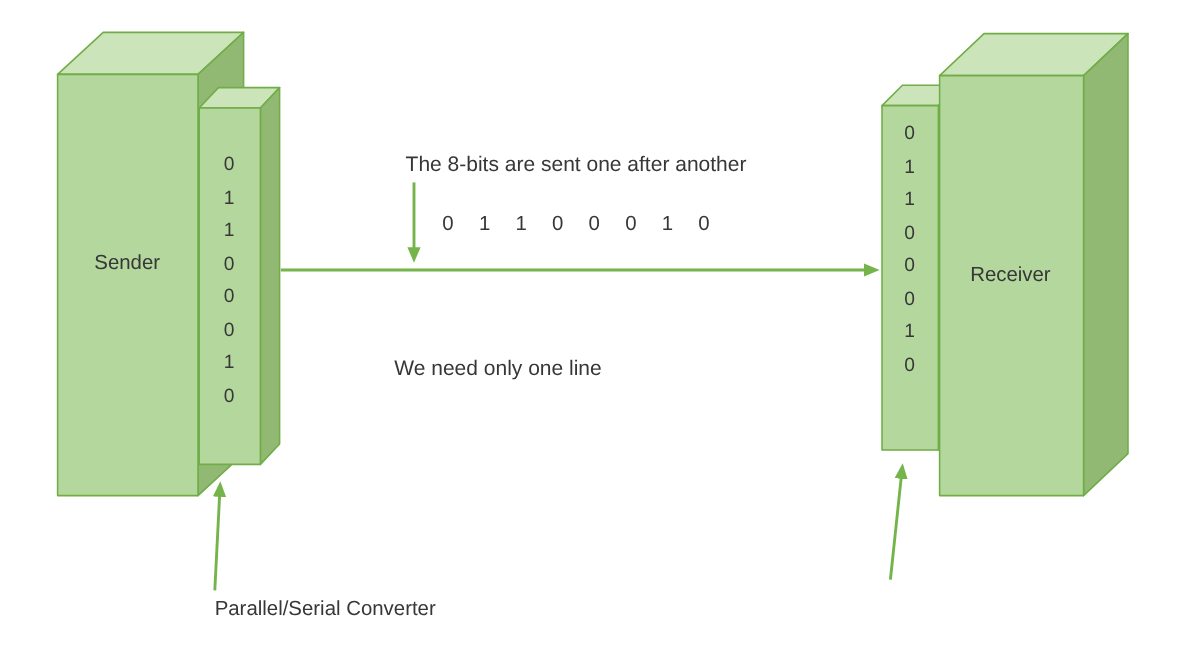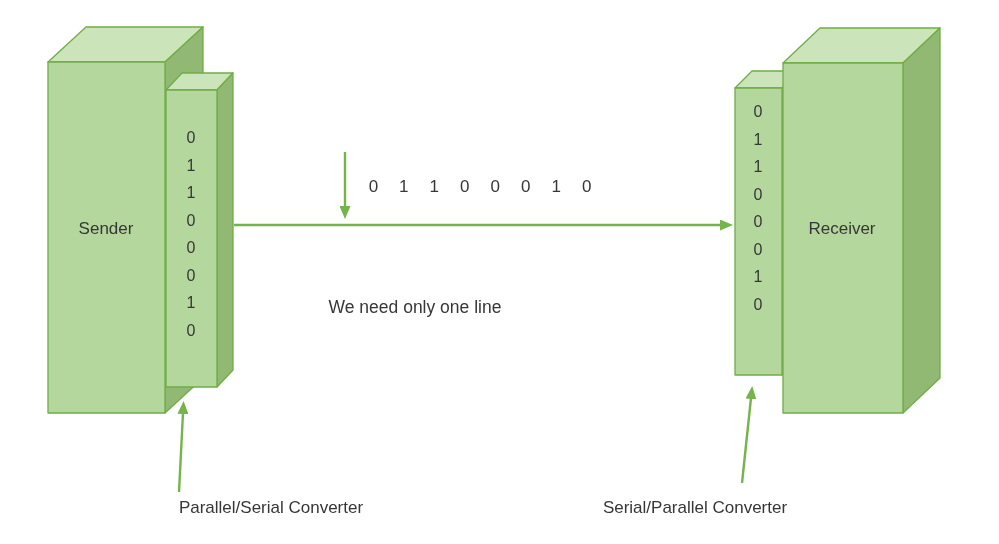--- a/index.html
+++ b/index.html
@@ -75,21 +75,21 @@
 
     <line class="arrow-line" x1="234" y1="225" x2="721" y2="225" marker-end="url(#ah)"></line>
 
     <line class="arrow-line thin" x1="345" y1="152" x2="345" y2="207" marker-end="url(#ah)"></line>
 
     <line class="arrow-line thin" x1="179" y1="492" x2="183" y2="413" marker-end="url(#ah)"></line>
 
     <line class="arrow-line thin" x1="742" y1="483" x2="751" y2="398" marker-end="url(#ah)"></line>
   </svg>
 
-  <div class="txt fs17" style="left:106px; top:229px;">Sender</div>
+  <div class="txt fs17" style="left:106px; top:219px;">Sender</div>
 
   <div class="txt fs17" style="left:842px; top:229px;text-align:center;">Receiver</div>
 
   <div class="bits-col" style="left:191px; top:124px;">
     <span>0</span>
     <span>1</span>
     <span>1</span>
     <span>0</span>
     <span>0</span>
     <span>0</span>
@@ -101,31 +101,31 @@
     <span>0</span>
     <span>1</span>
     <span>1</span>
     <span>0</span>
     <span>0</span>
     <span>0</span>
     <span>1</span>
     <span>0</span>
   </div>
 
+  <div class="txt fs175" style="left:480px; top:137px;">The 8-bits are sent one after another</div>
 
   <div class="bits-row" style="left:480px; top:187px;">
     <span>0</span>
     <span>1</span>
     <span>1</span>
     <span>0</span>
     <span>0</span>
     <span>0</span>
     <span>1</span>
     <span>0</span>
   </div>
 
   <div class="txt fs175" style="left:415px; top:307px;">We need only one line</div>
 
   <div class="txt fs17" style="left:271px; top:508px;">Parallel/Serial Converter</div>
 
-  <div class="txt fs17" style="left:695px; top:508px;">Serial/Parallel Converter</div>
 
 </div>
 
 </body></html>

